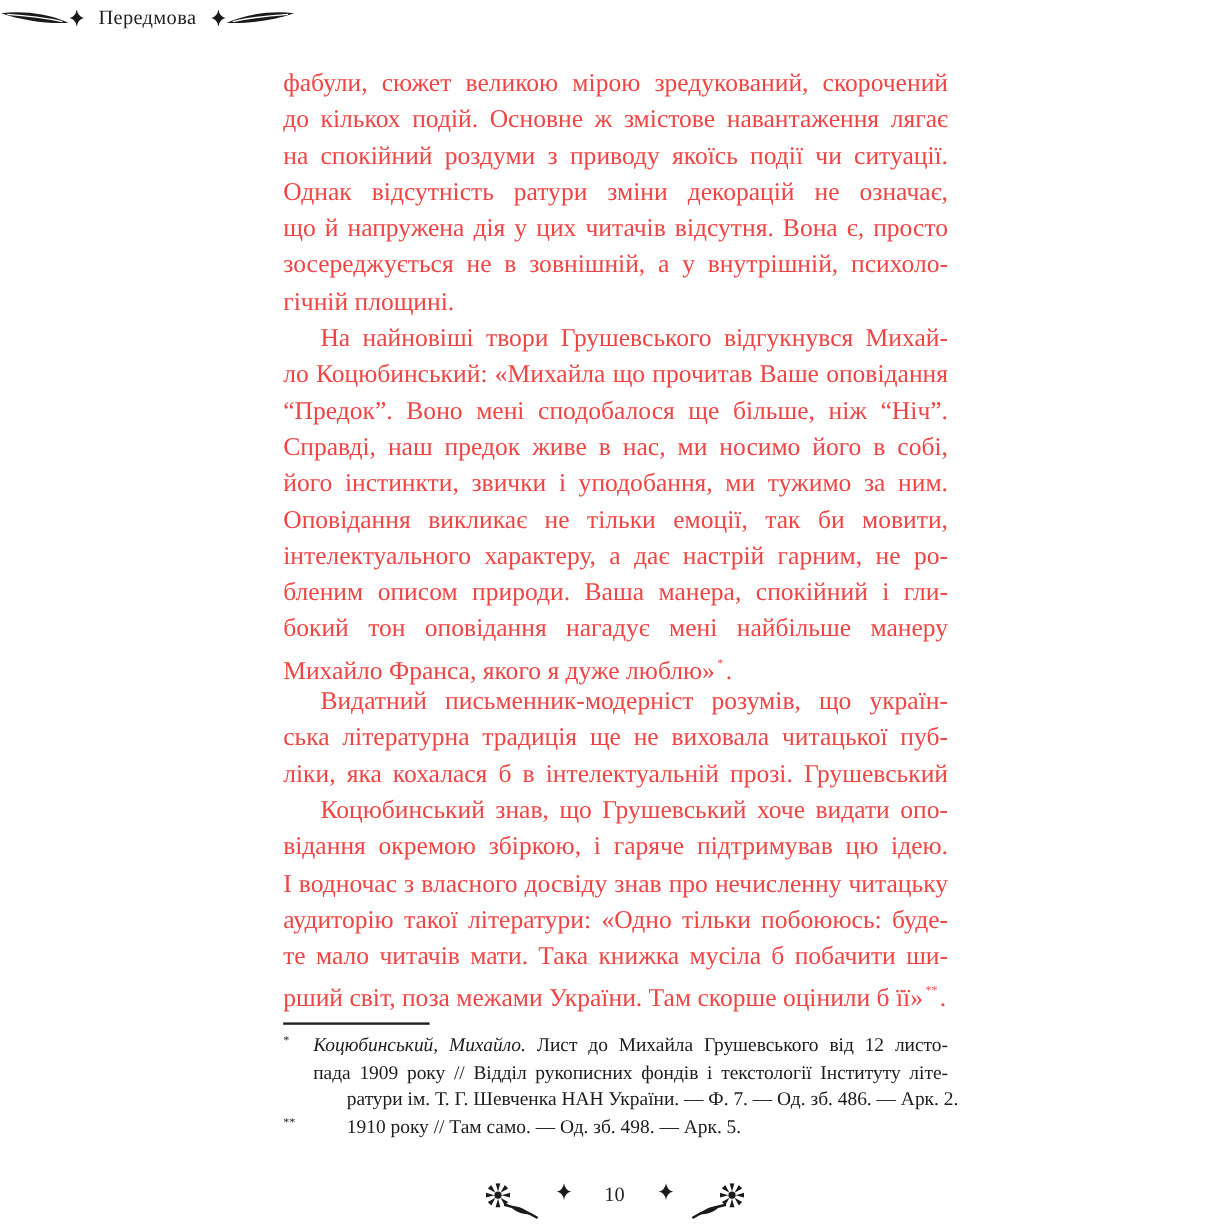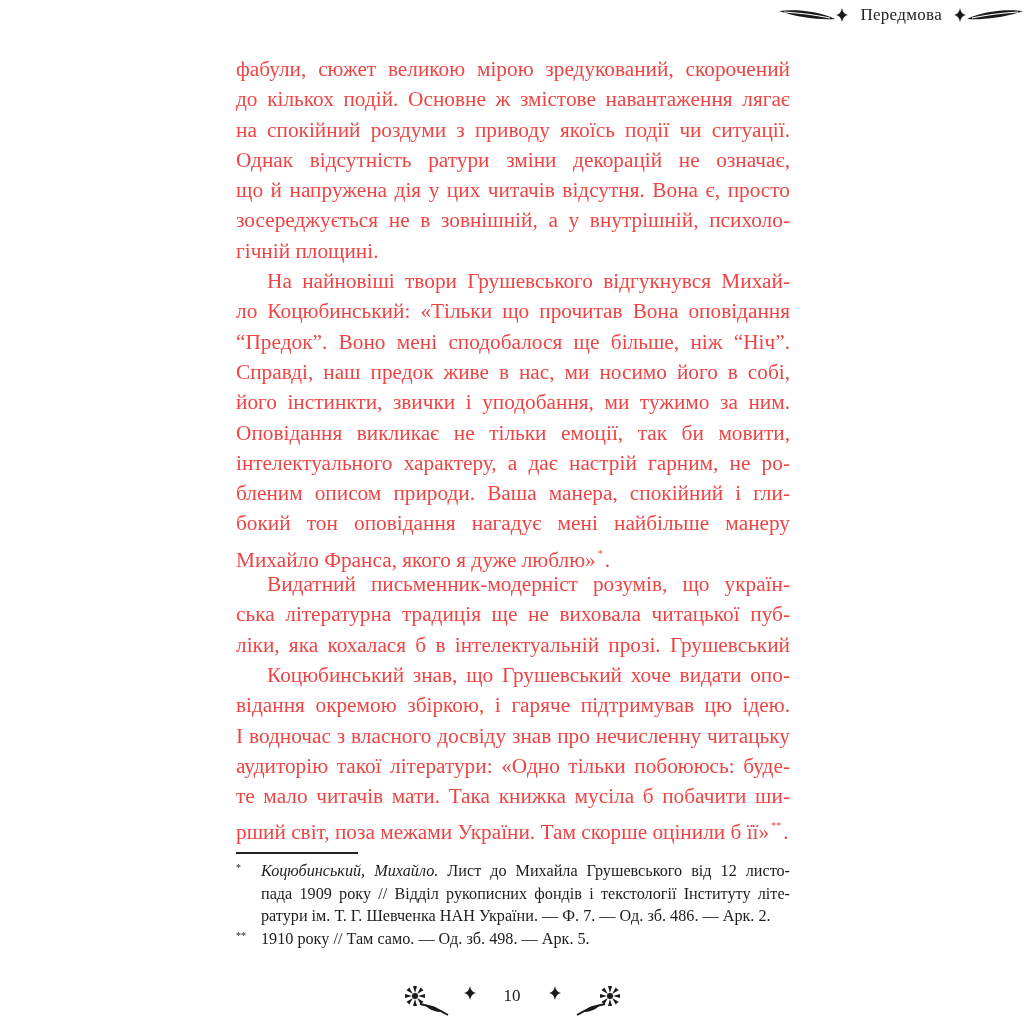--- a/index.html
+++ b/index.html
@@ -15,21 +15,21 @@
       color: #1a1a1a;
       font-family: "Liberation Serif", "DejaVu Serif", serif;
     }
     .running-head {
       position: absolute;
       top: 2px;
       left: 0;
       width: 1024px;
       height: 26px;
       display: flex;
-      justify-content: flex-end;
+      justify-content: flex-start;
       align-items: center;
     }
     .running-head .title {
       font-size: 17px;
       letter-spacing: 0.3px;
       margin: 0 12px;
       color: #222;
     }
     .leaf svg, .star svg, .flower svg { display: block; }
     .text-block {
@@ -87,21 +87,21 @@
       left: 0;
       top: -3px;
       font-size: 10px;
     }
     .fn-line {
       display: block;
       white-space: nowrap;
       text-align: justify;
       text-align-last: justify;
     }
-    .fn-line.last { text-align-last: left; }
+    .fn-line.last { text-align-last: left; margin-left: 28px; }
     .fn-author { font-style: italic; }
     .folio {
       position: absolute;
       top: 986px;
       left: 0;
       width: 1024px;
       height: 34px;
       display: flex;
       justify-content: center;
       align-items: flex-start;
@@ -149,21 +149,21 @@
     <span class="line">до кількох подій. Основне ж змістове навантаження лягає</span>
     <span class="line">на спокійний роздуми з приводу якоїсь події чи ситуації.</span>
     <span class="line">Однак відсутність ратури зміни декорацій не означає,</span>
     <span class="line">що й напружена дія у цих читачів відсутня. Вона є, просто</span>
     <span class="line">зосереджується не в зовнішній, а у внутрішній, психоло-</span>
     <span class="line last">гічній площині.</span>
   </div>
 
   <div>
     <span class="line indent">На найновіші твори Грушевського відгукнувся Михай-</span>
-    <span class="line">ло Коцюбинський: «Тільки що прочитав Вона оповідання</span>
+    <span class="line">ло Коцюбинський: «Михайла що прочитав Ваше оповідання</span>
     <span class="line">“Предок”. Воно мені сподобалося ще більше, ніж “Ніч”.</span>
     <span class="line">Справді, наш предок живе в нас, ми носимо його в собі,</span>
     <span class="line">його інстинкти, звички і уподобання, ми тужимо за ним.</span>
     <span class="line">Оповідання викликає не тільки емоції, так би мовити,</span>
     <span class="line">інтелектуального характеру, а дає настрій гарним, не ро-</span>
     <span class="line">бленим описом природи. Ваша манера, спокійний і гли-</span>
     <span class="line">бокий тон оповідання нагадує мені найбільше манеру</span>
     <span class="line last"><span>Михайло Франса, якого я дуже люблю»</span><sup class="fn">*</sup><span>.</span></span>
   </div>
 

